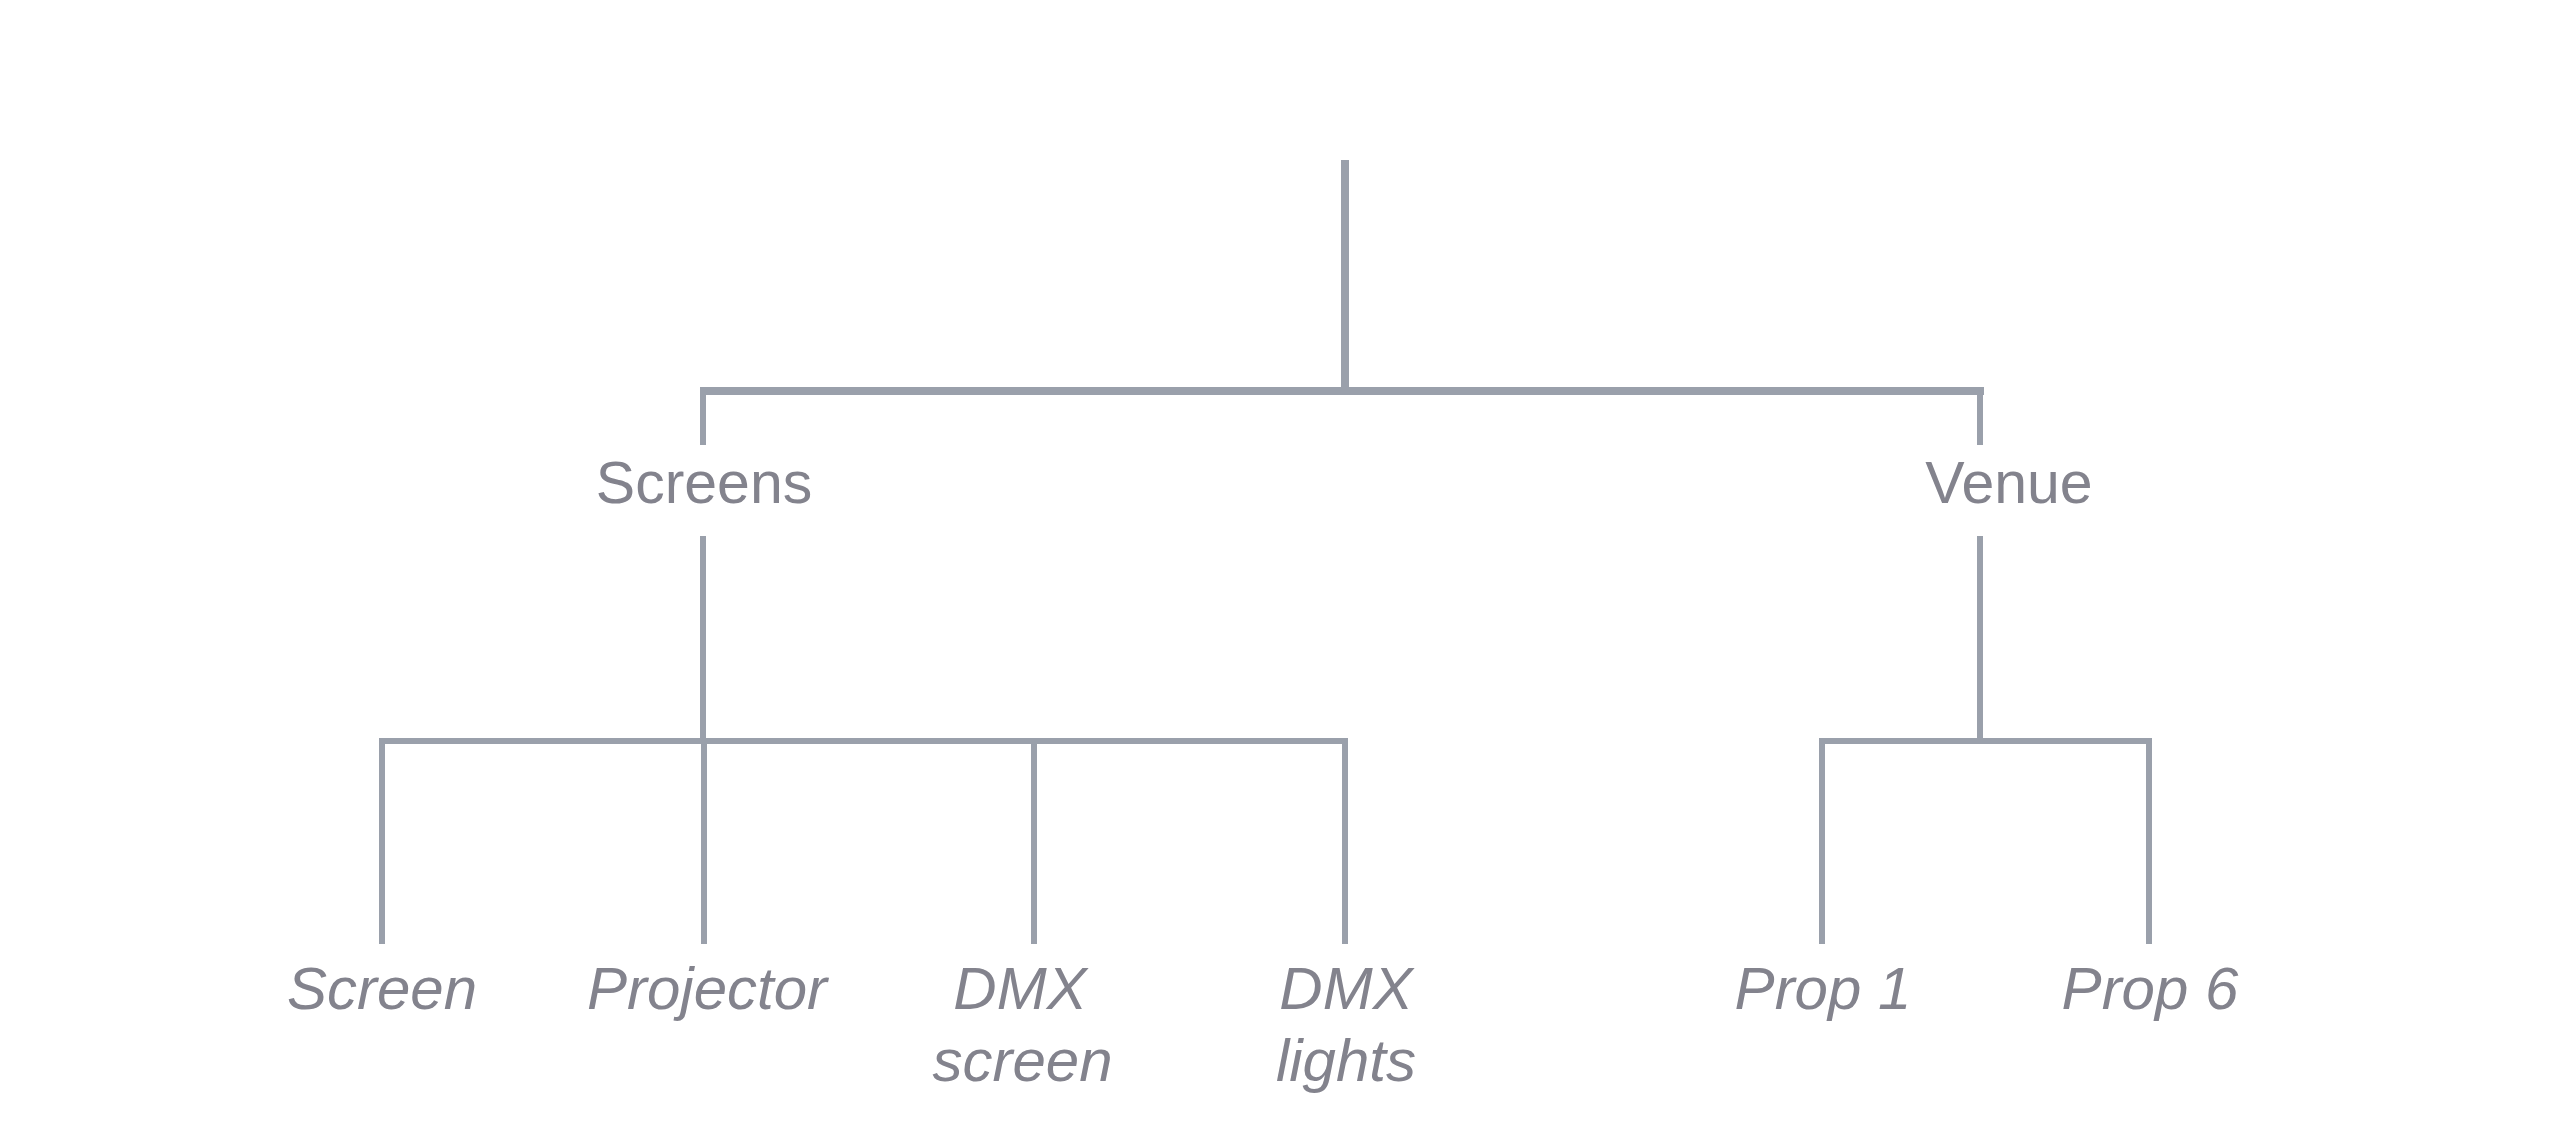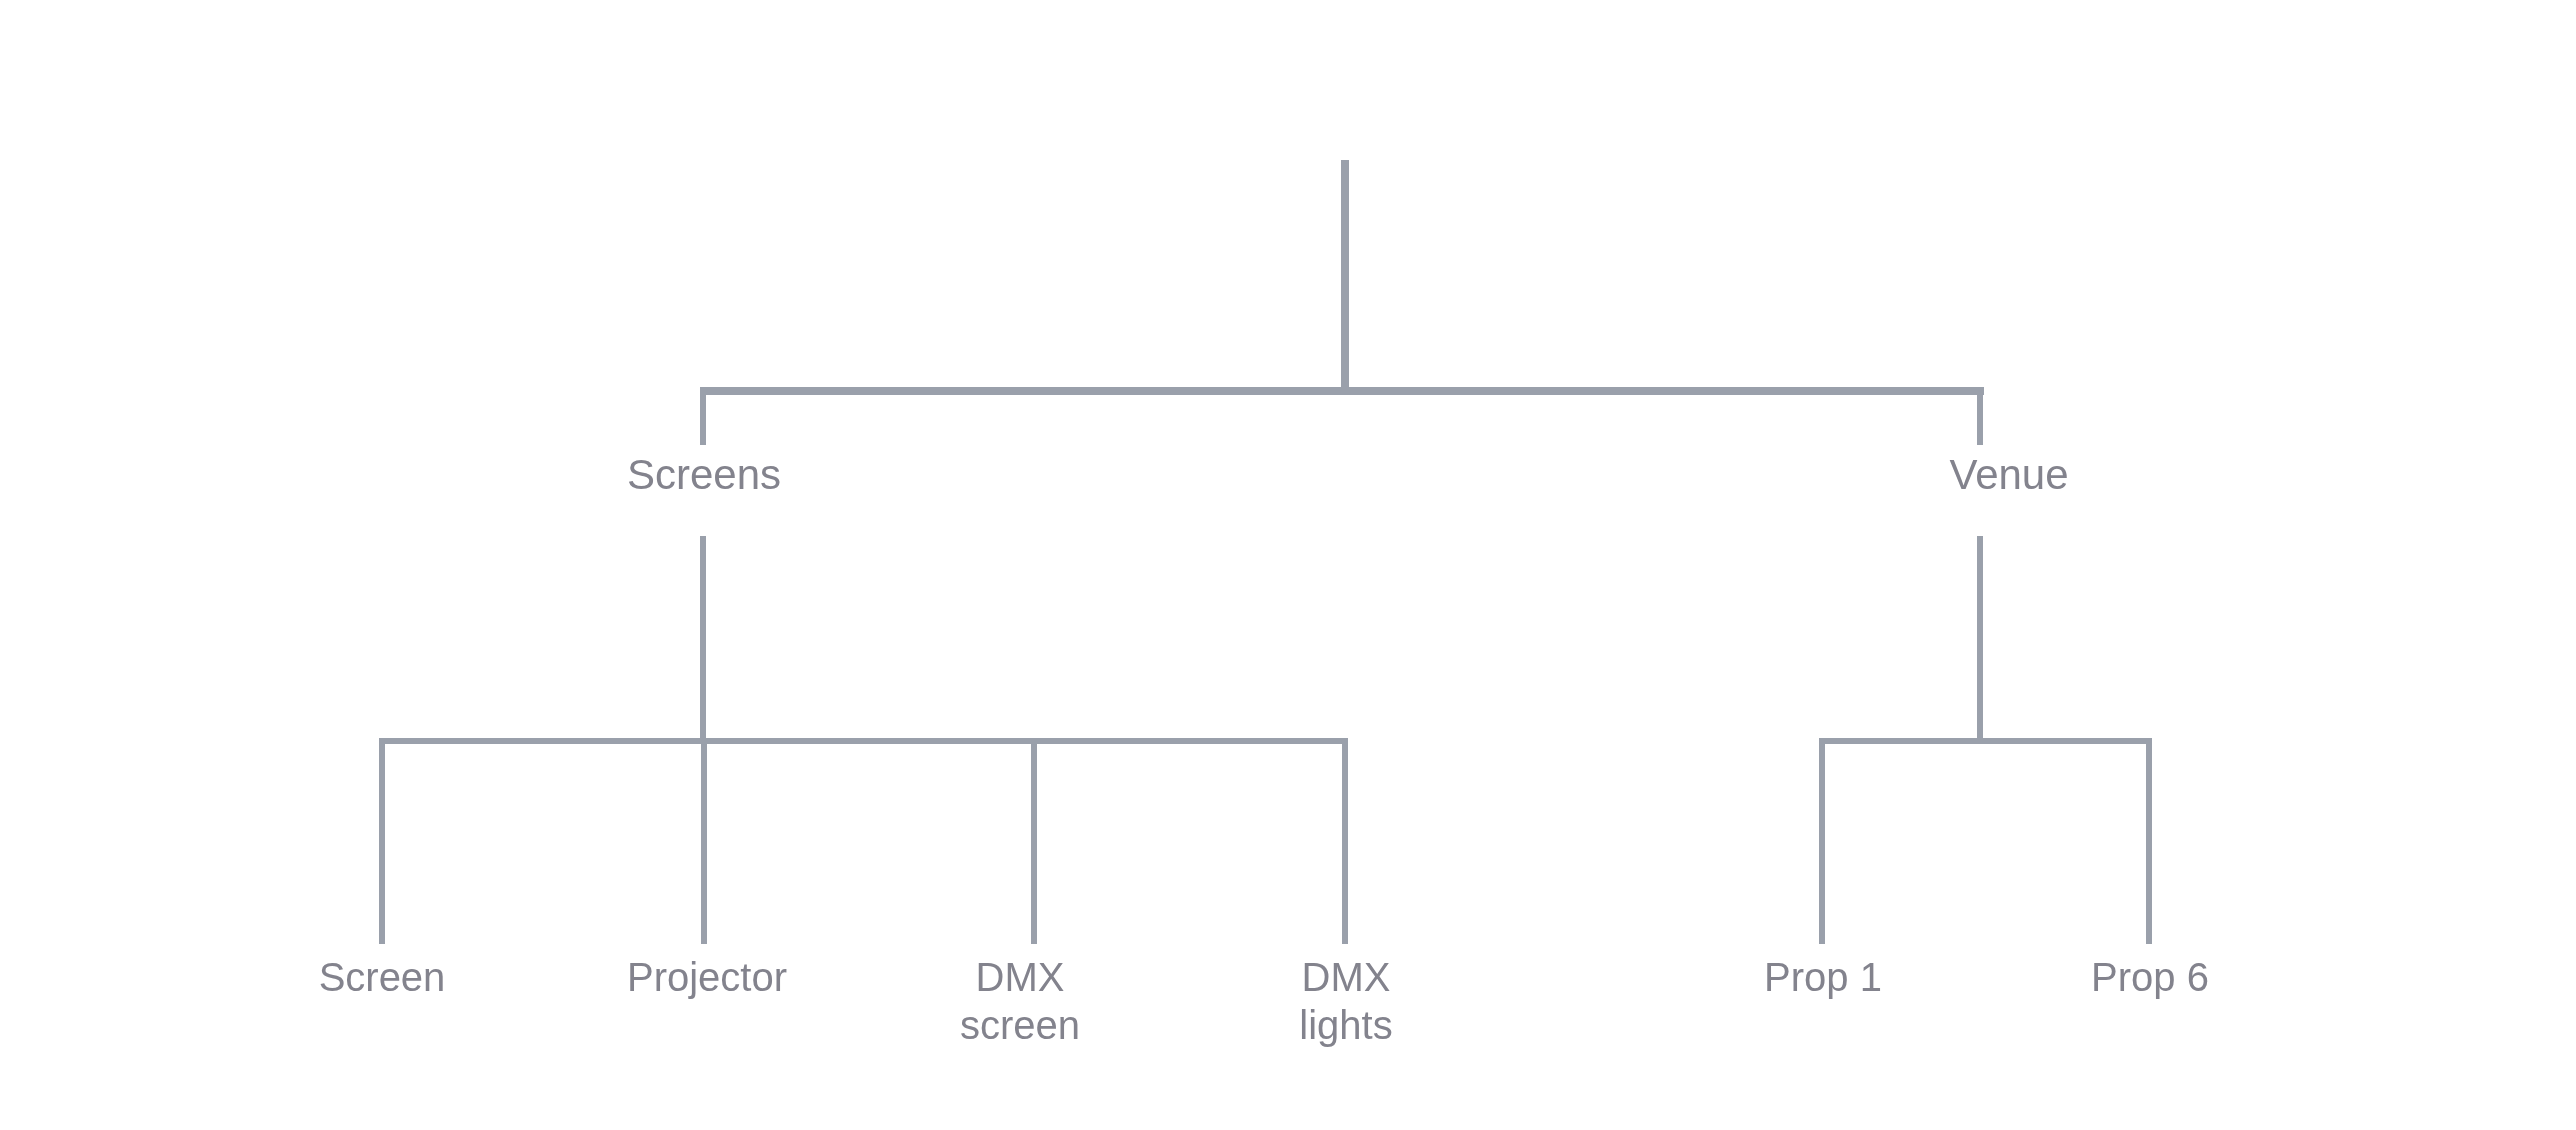--- a/index.html
+++ b/index.html
@@ -26,27 +26,28 @@
     text-align:center;
     transform:translateX(-50%);
     white-space:nowrap;
     line-height:1;
   }
   .node.root{
     font-size:72px;
     font-weight:700;
   }
   .node.branch{
-    font-size:42px;
+    font-size:59px;
     font-weight:400;
   }
   .node.leaf{
-    font-size:40px;
+    font-size:60px;
     font-weight:400;
     line-height:1.2;
+    font-style:italic;
   }
   .node.leaf.two-line{
     white-space:normal;
     width:175px;
   }
 </style>
 </head>
 <body>
 
 <div id="canvas">

